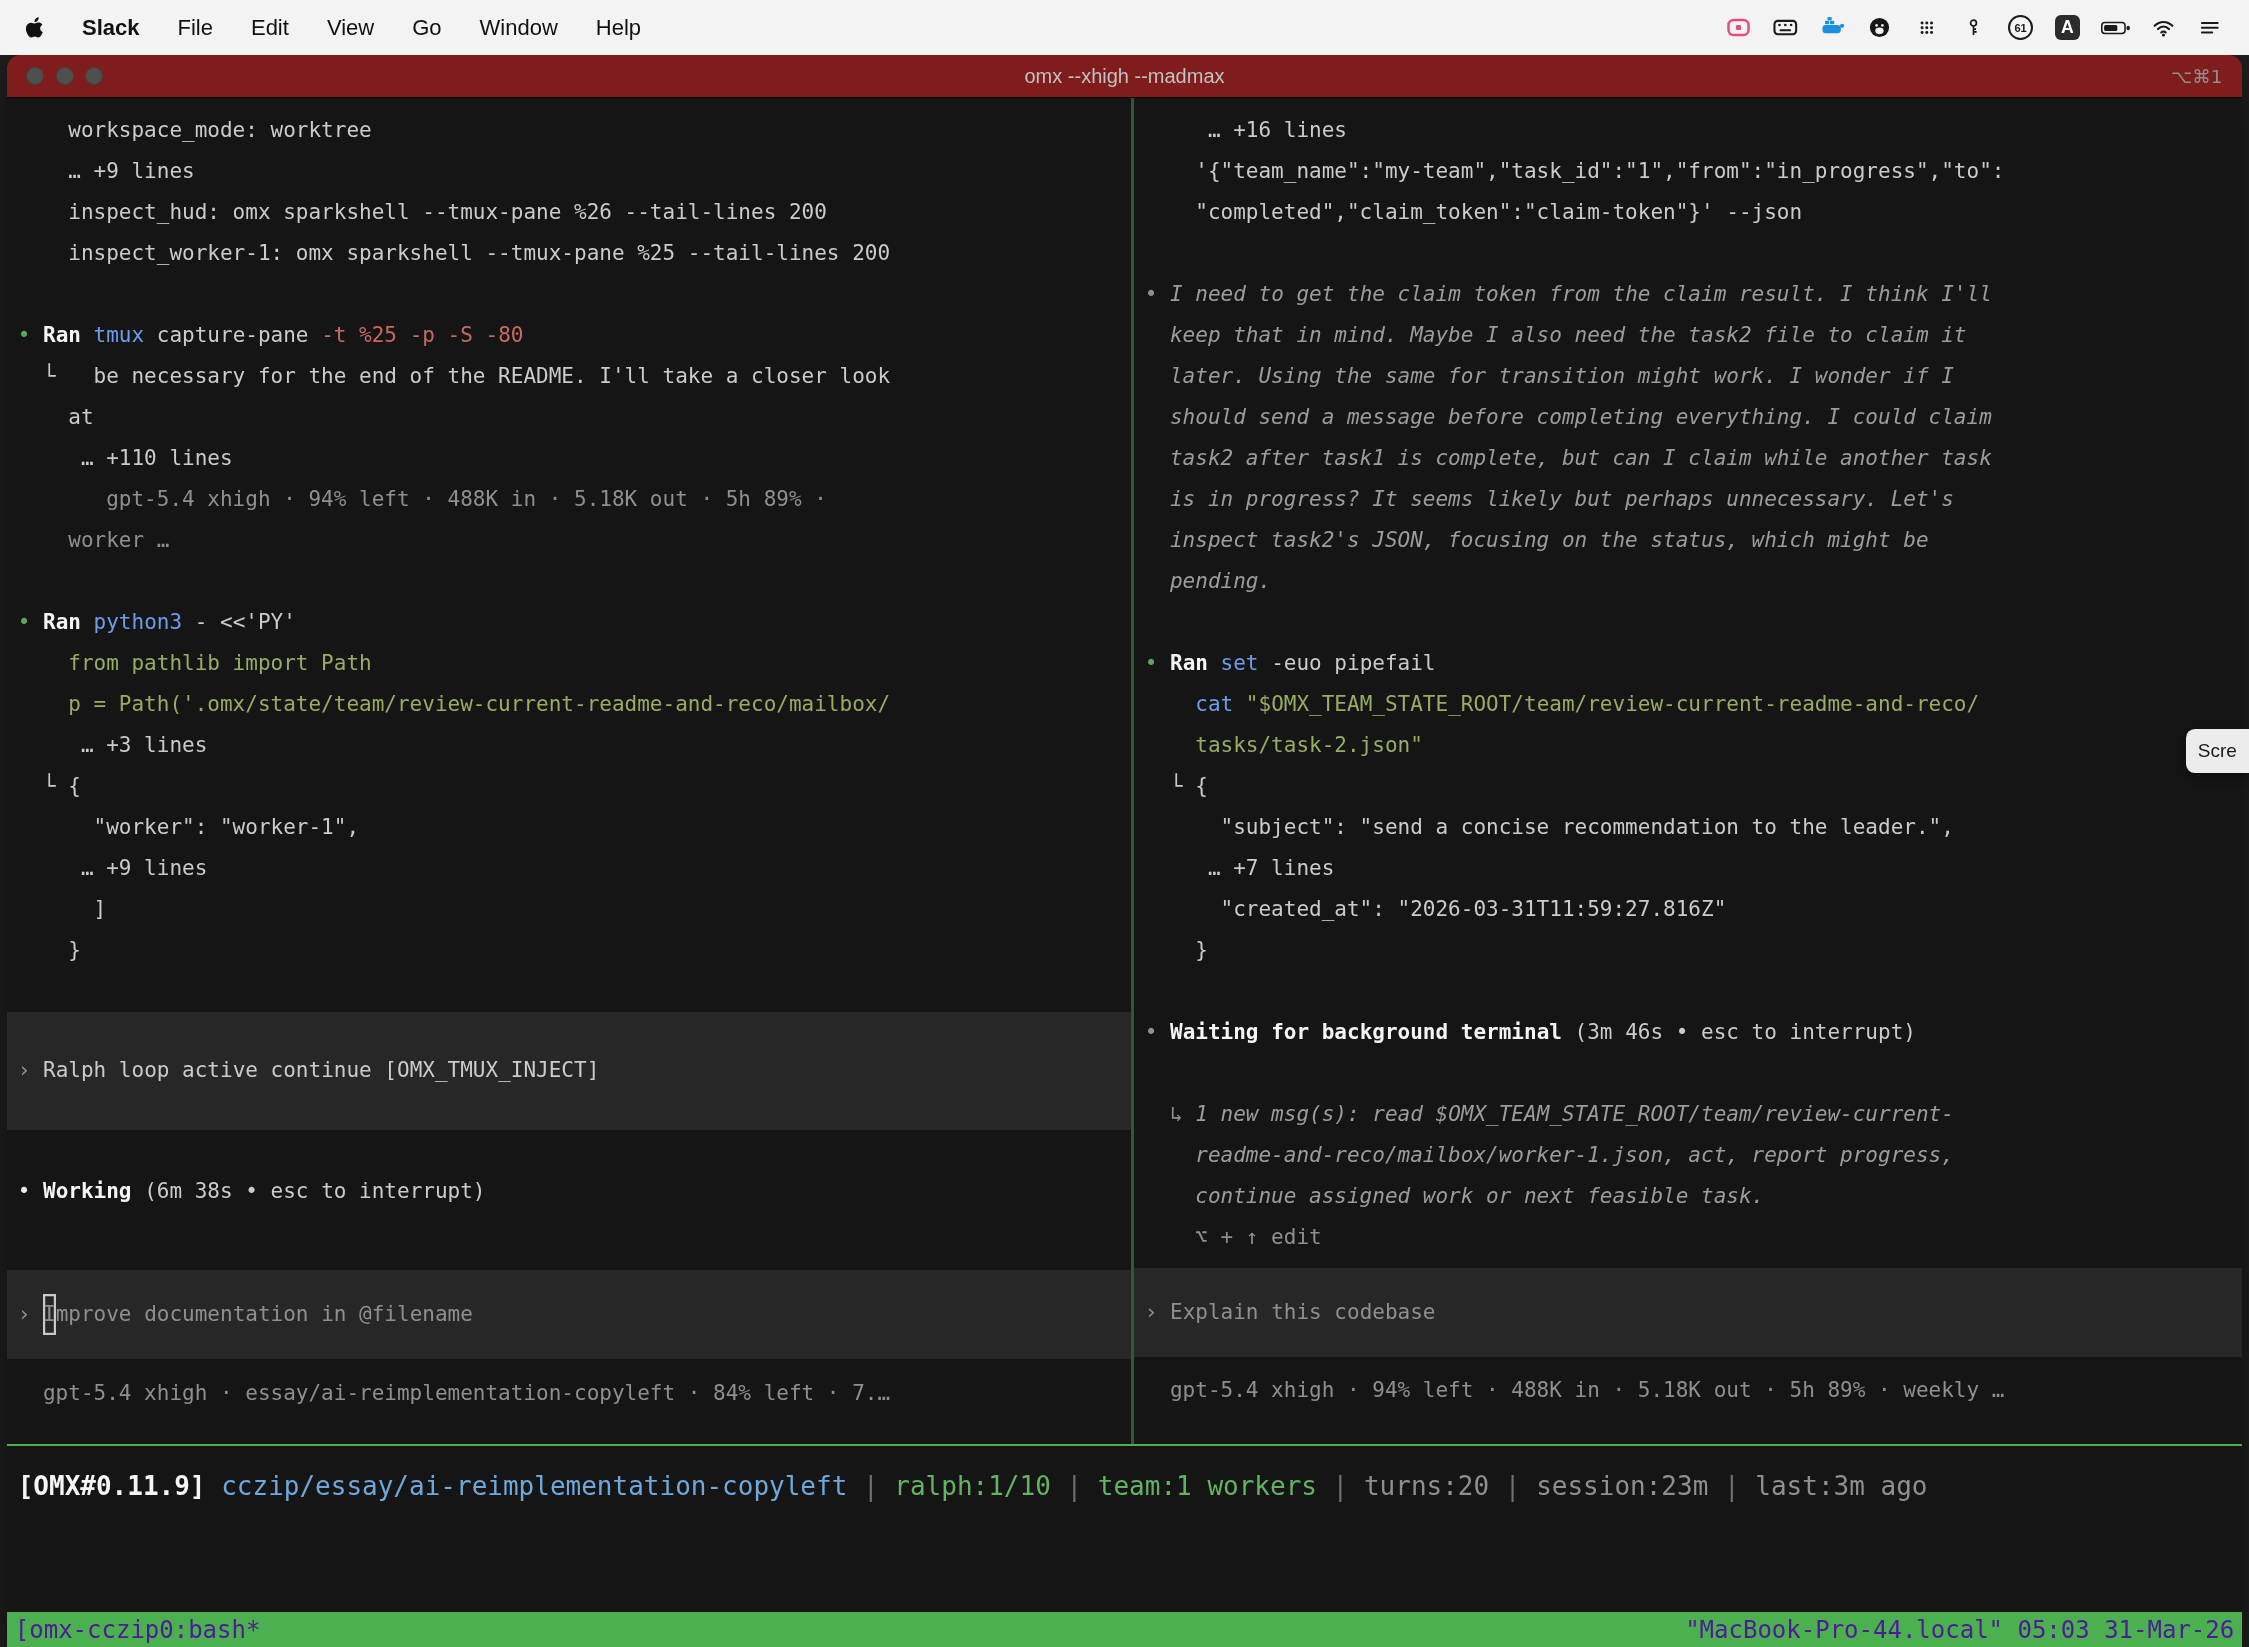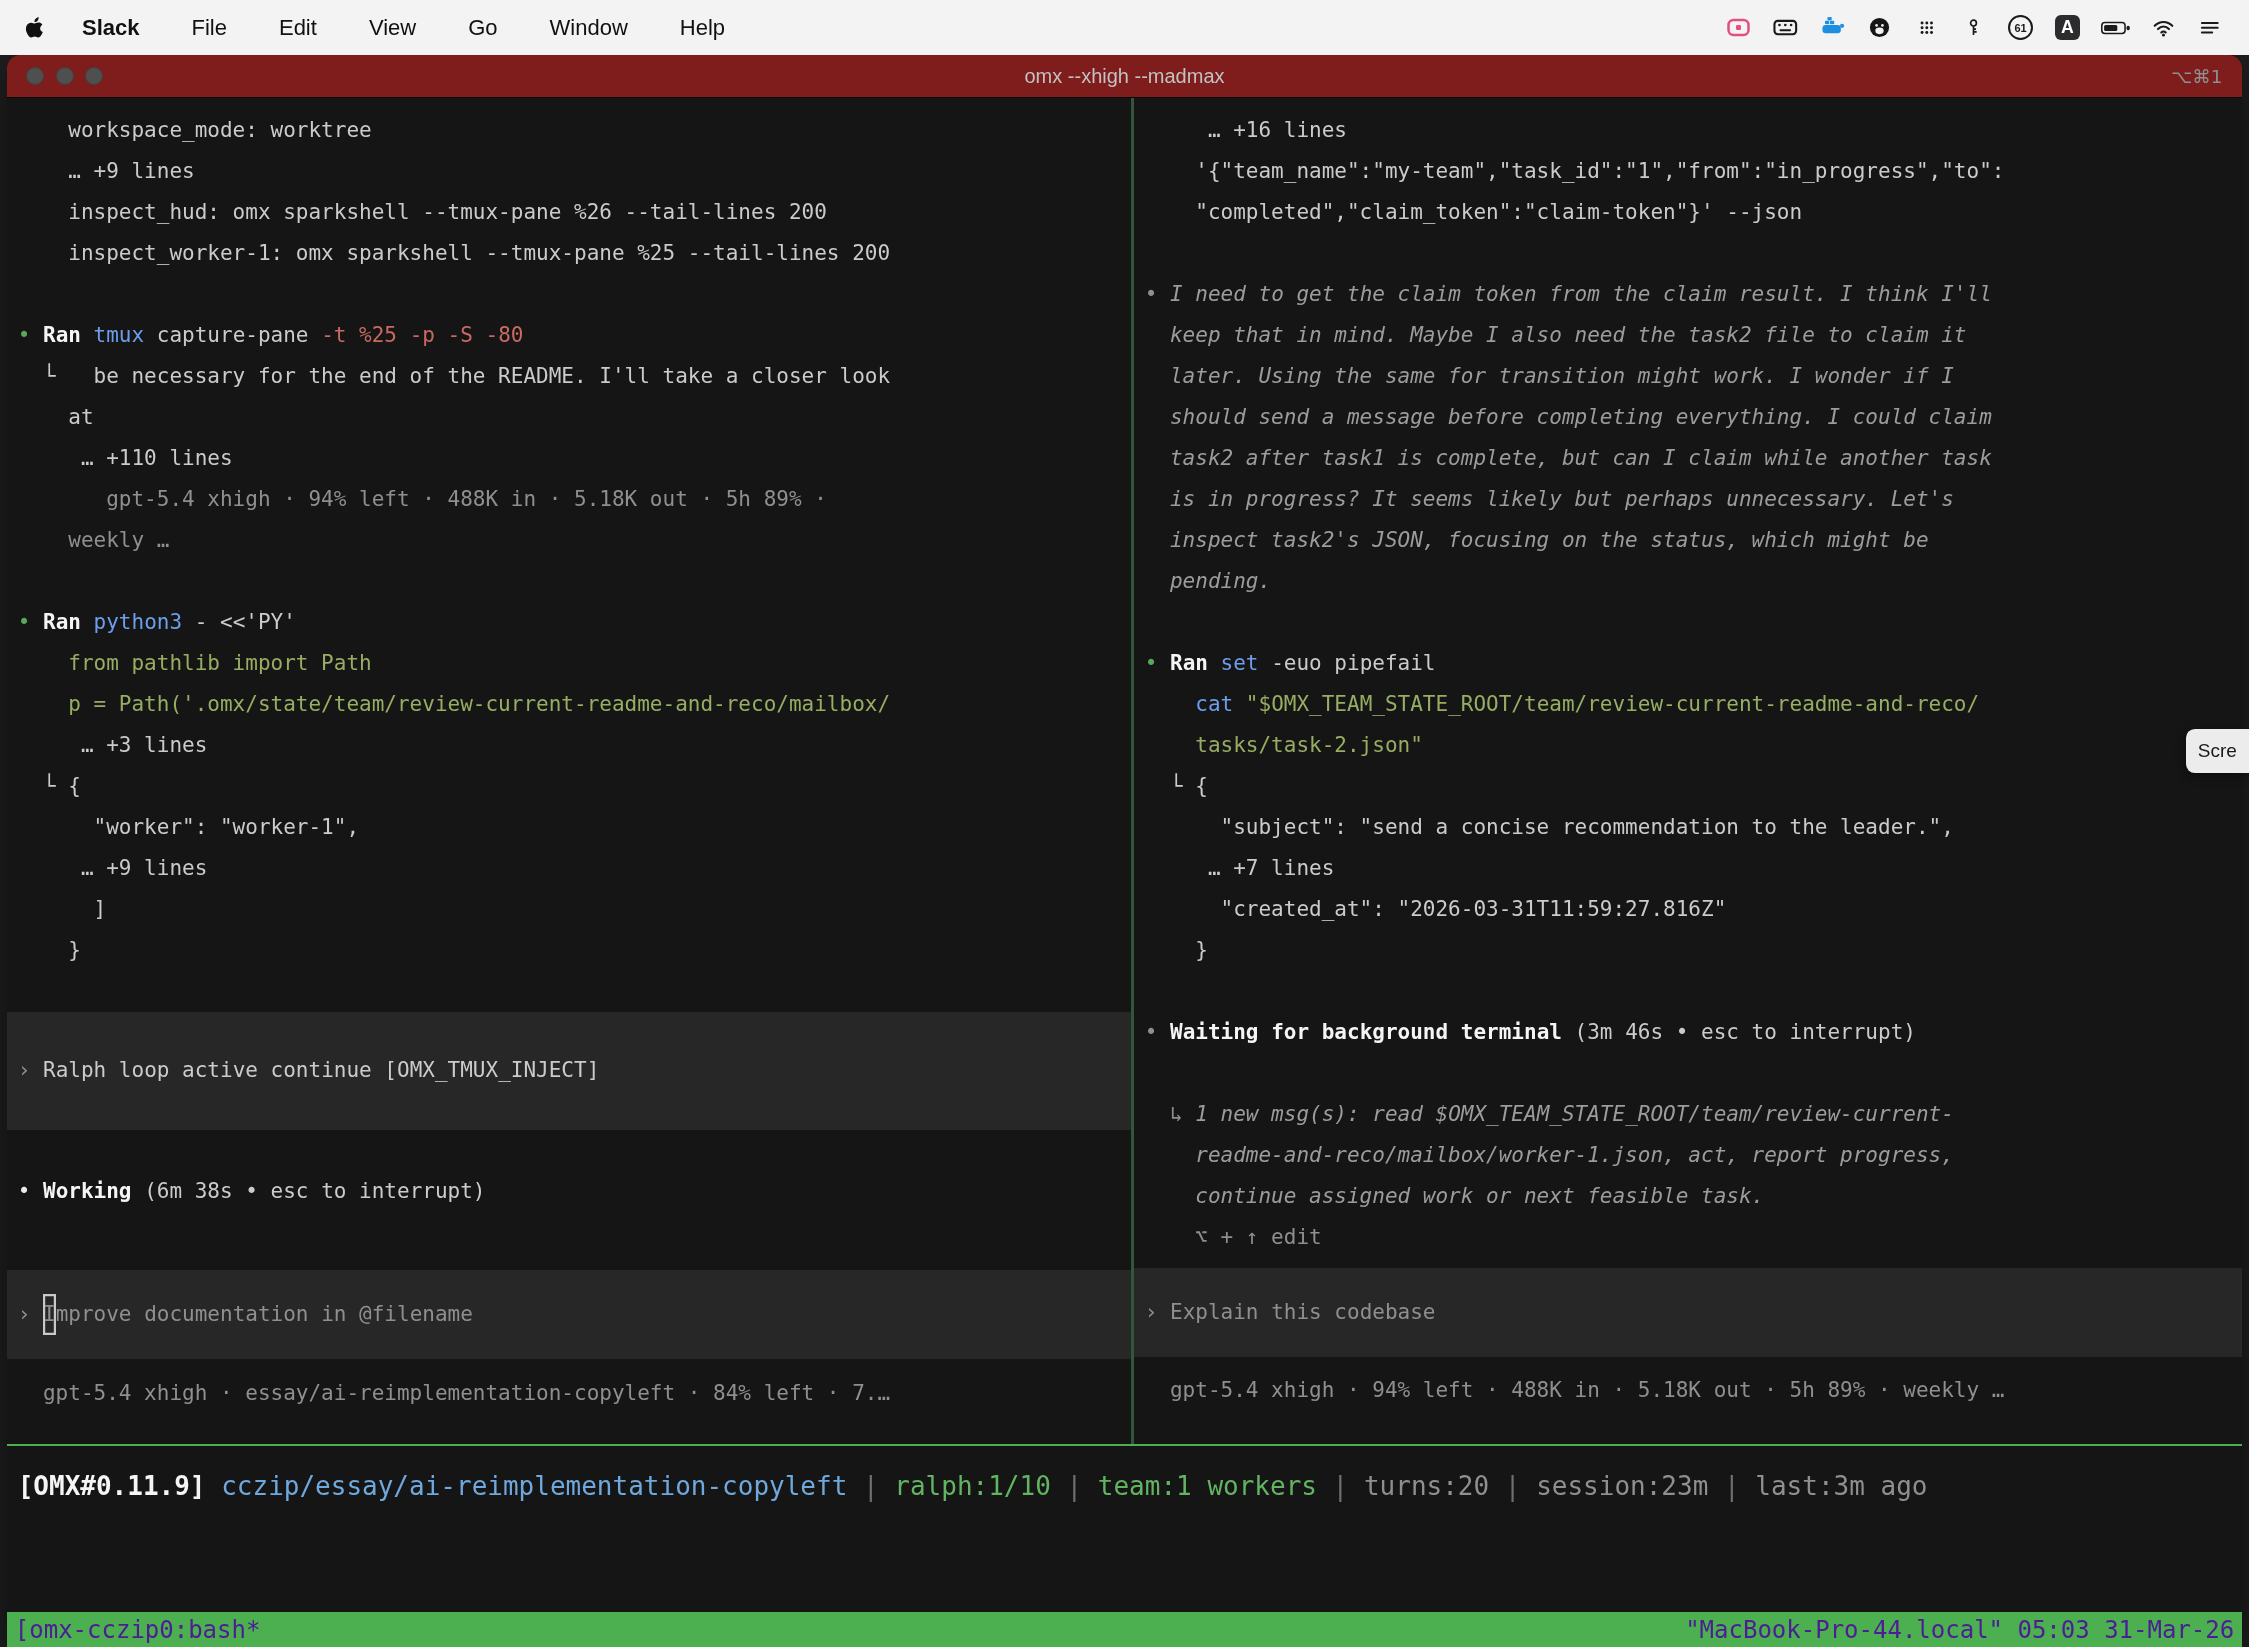--- a/index.html
+++ b/index.html
@@ -65,21 +65,21 @@
 </head>
 <body>
 
 <div class="menubar">
   <div class="menu-left">
     <span class="apple">
       <svg width="19" height="22" viewBox="0 0 17 20">
           <path fill="#111" d="M13.6 10.6c0-2.4 2-3.5 2.1-3.6-1.1-1.7-2.9-1.9-3.5-1.9-1.5-.2-2.9.9-3.6.9-.8 0-1.9-.9-3.2-.8-1.6 0-3.1.9-3.9 2.4C-.2 10.5 1 14.2 2.6 16.3c.8 1.1 1.7 2.4 3 2.3 1.2 0 1.6-.8 3.1-.8s1.9.8 3.1.8c1.3 0 2.1-1.2 2.9-2.3.9-1.3 1.3-2.6 1.3-2.7 0-.1-2.4-1-2.4-3zM11.3 3.3c.7-.8 1.1-1.9 1-3-1 0-2.1.6-2.8 1.4-.6.7-1.2 1.8-1 2.9 1.1.1 2.2-.5 2.8-1.3z"></path>
         </svg>
     </span>
-    <span style="display:flex;gap:52px">
+    <span style="display:flex;gap:38px">
         <span class="menu-item bold">Slack</span>
         <span class="menu-item">File</span>
         <span class="menu-item">Edit</span>
         <span class="menu-item">View</span>
         <span class="menu-item">Go</span>
         <span class="menu-item">Window</span>
         <span class="menu-item">Help</span>
       </span>
   </div>
   <div class="menu-right">
@@ -187,21 +187,21 @@
           <div class="tl"><span class="fg">    workspace_mode: worktree</span></div>
           <div class="tl"><span class="fg">    … +9 lines</span></div>
           <div class="tl"><span class="fg">    inspect_hud: omx sparkshell --tmux-pane %26 --tail-lines 200</span></div>
           <div class="tl"><span class="fg">    inspect_worker-1: omx sparkshell --tmux-pane %25 --tail-lines 200</span></div>
           <div class="tl"></div>
           <div class="tl"><span class="bg">• </span><span class="b">Ran </span><span class="blue">tmux </span><span class="fg">capture-pane </span><span class="red">-t %25 -p -S -80</span></div>
           <div class="tl"><span class="fg">  └   be necessary for the end of the README. I'll take a closer look</span></div>
           <div class="tl"><span class="fg">    at</span></div>
           <div class="tl"><span class="fg">     … +110 lines</span></div>
           <div class="tl"><span class="dim">       gpt-5.4 xhigh · 94% left · 488K in · 5.18K out · 5h 89% ·</span></div>
-          <div class="tl"><span class="dim">    weekly …</span></div>
+          <div class="tl"><span class="dim">    worker …</span></div>
           <div class="tl"></div>
           <div class="tl"><span class="bg">• </span><span class="b">Ran </span><span class="blue">python3 </span><span class="fg">- &lt;&lt;'PY'</span></div>
           <div class="tl"><span class="grn">    from pathlib import Path</span></div>
           <div class="tl"><span class="grn">    p = Path('.omx/state/team/review-current-readme-and-reco/mailbox/</span></div>
           <div class="tl"><span class="fg">     … +3 lines</span></div>
           <div class="tl"><span class="fg">  └ {</span></div>
           <div class="tl"><span class="fg">      "worker": "worker-1",</span></div>
           <div class="tl"><span class="fg">     … +9 lines</span></div>
           <div class="tl"><span class="fg">      ]</span></div>
           <div class="tl"><span class="fg">    }</span></div>

